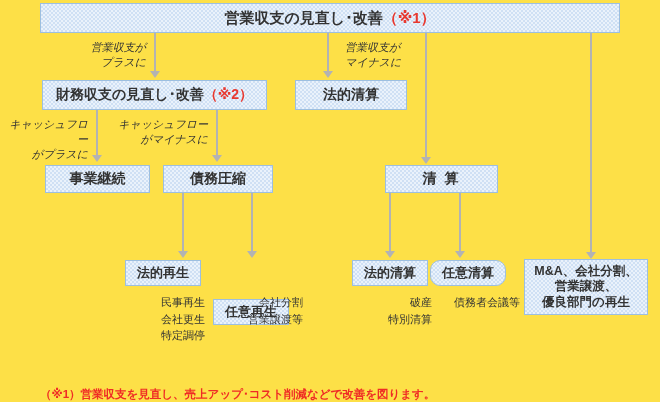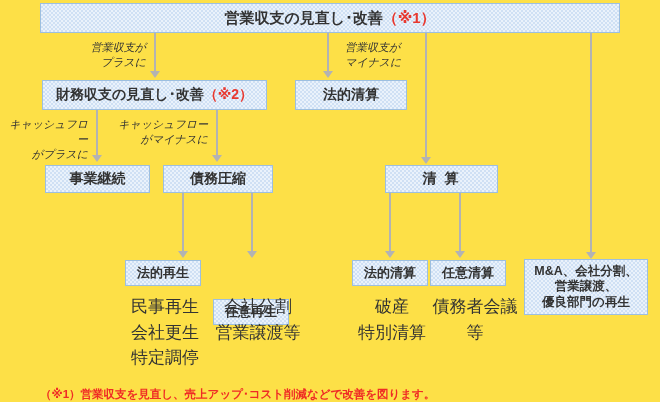--- a/index.html
+++ b/index.html
@@ -65,24 +65,24 @@
     line-height: 1.35;
     text-align: right;
     white-space: pre-line;
     font-weight: normal;
     font-style: italic;
   }
 
   
   .sublist {
     position: absolute;
-    font-size: 17px;
+    font-size: 11px;
     color: #333333;
     line-height: 1.5;
-    text-align: center;
+    text-align: right;
     white-space: pre-line;
     font-weight: normal;
   }
 
   
   .footnotes {
     position: absolute;
     left: 40px;
     top: 368px;
     font-size: 11.5px;
@@ -174,21 +174,21 @@
   </div>
   <div class="sublist" style="left:213px; top:294px; width:90px;">会社分割
 営業譲渡等</div>
 
   <div class="box" style="left:352px; top:260px; width:76px; height:26px; font-size:13px;text-align:center;">
     <span class="txt">法的清算</span>
   </div>
   <div class="sublist" style="left:352px; top:294px; width:80px;">破産
 特別清算</div>
 
-  <div class="box" style="left:430px; top:260px; width:76px; height:26px; font-size:13px;">
+  <div class="box" style="left:430px; top:260px; width:76px; height:26px; font-size:13px;border-radius:10px;">
     <span class="txt">任意清算</span>
   </div>
   <div class="sublist" style="left:430px; top:294px; width:90px;">債務者会議等</div>
 
   <div class="box" style="left:524px; top:259px; width:124px; height:56px; font-size:12.5px; white-space:pre-line;">M&amp;A、会社分割、
 営業譲渡、
 優良部門の再生</div>
 
   <div class="footnotes">
     <span class="footnote-line">（※1）営業収支を見直し、売上アップ･コスト削減などで改善を図ります。</span>

